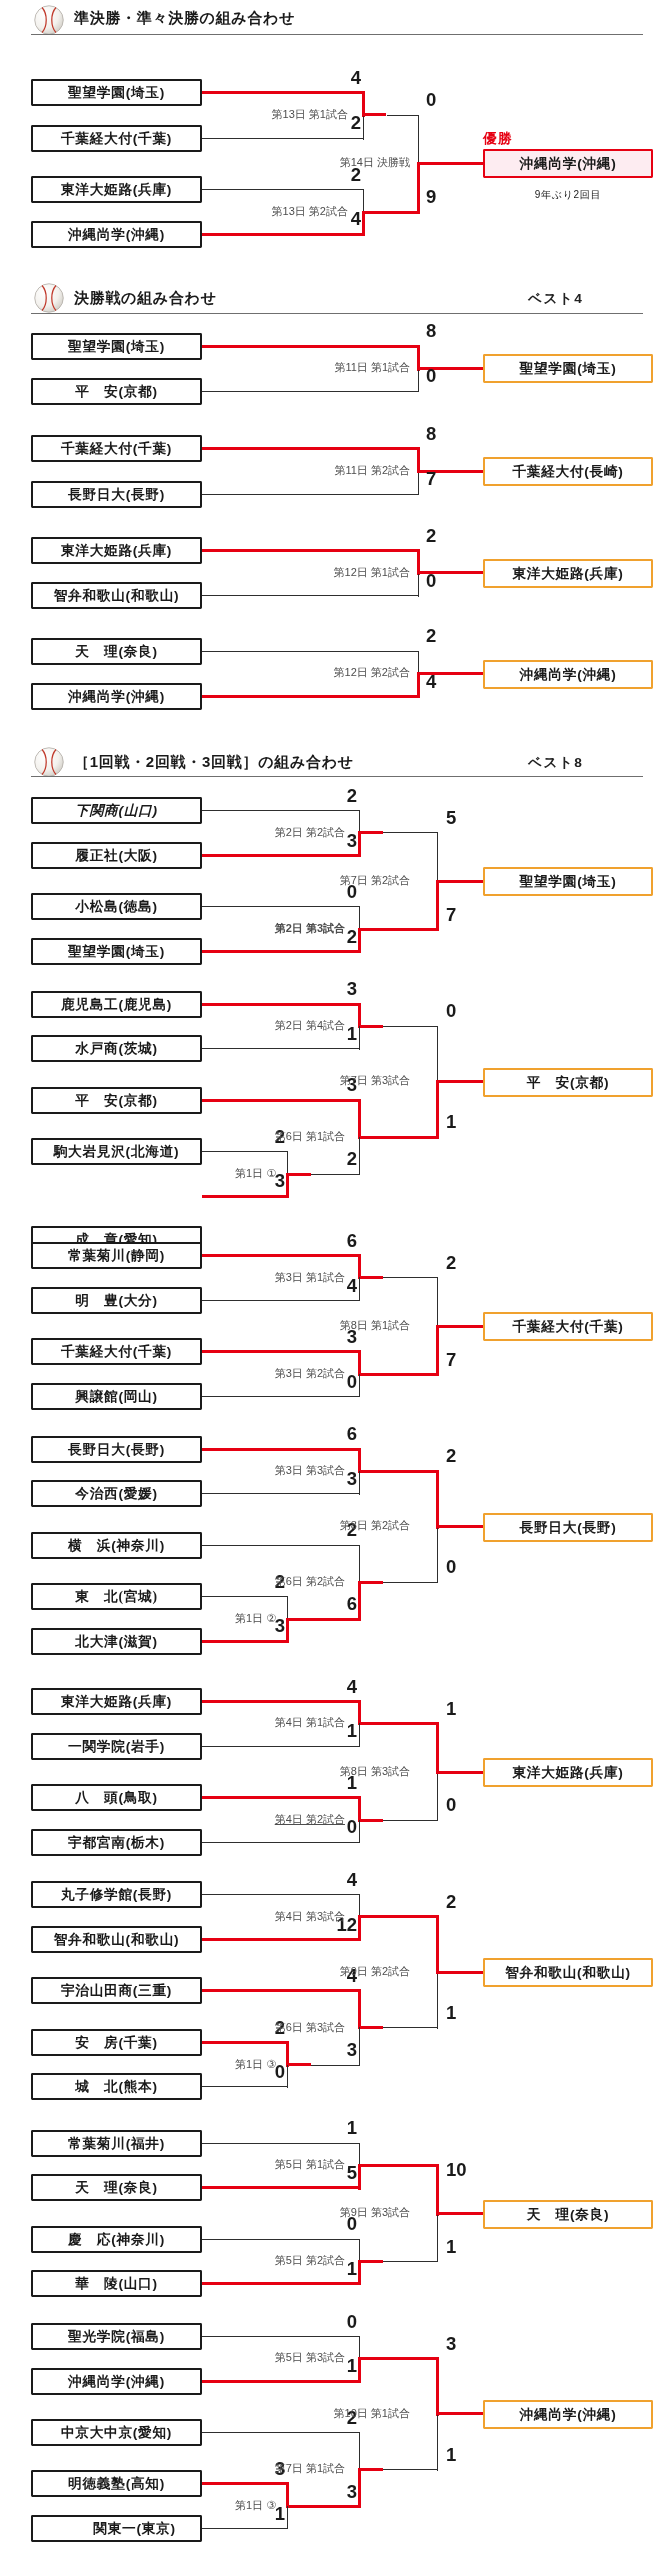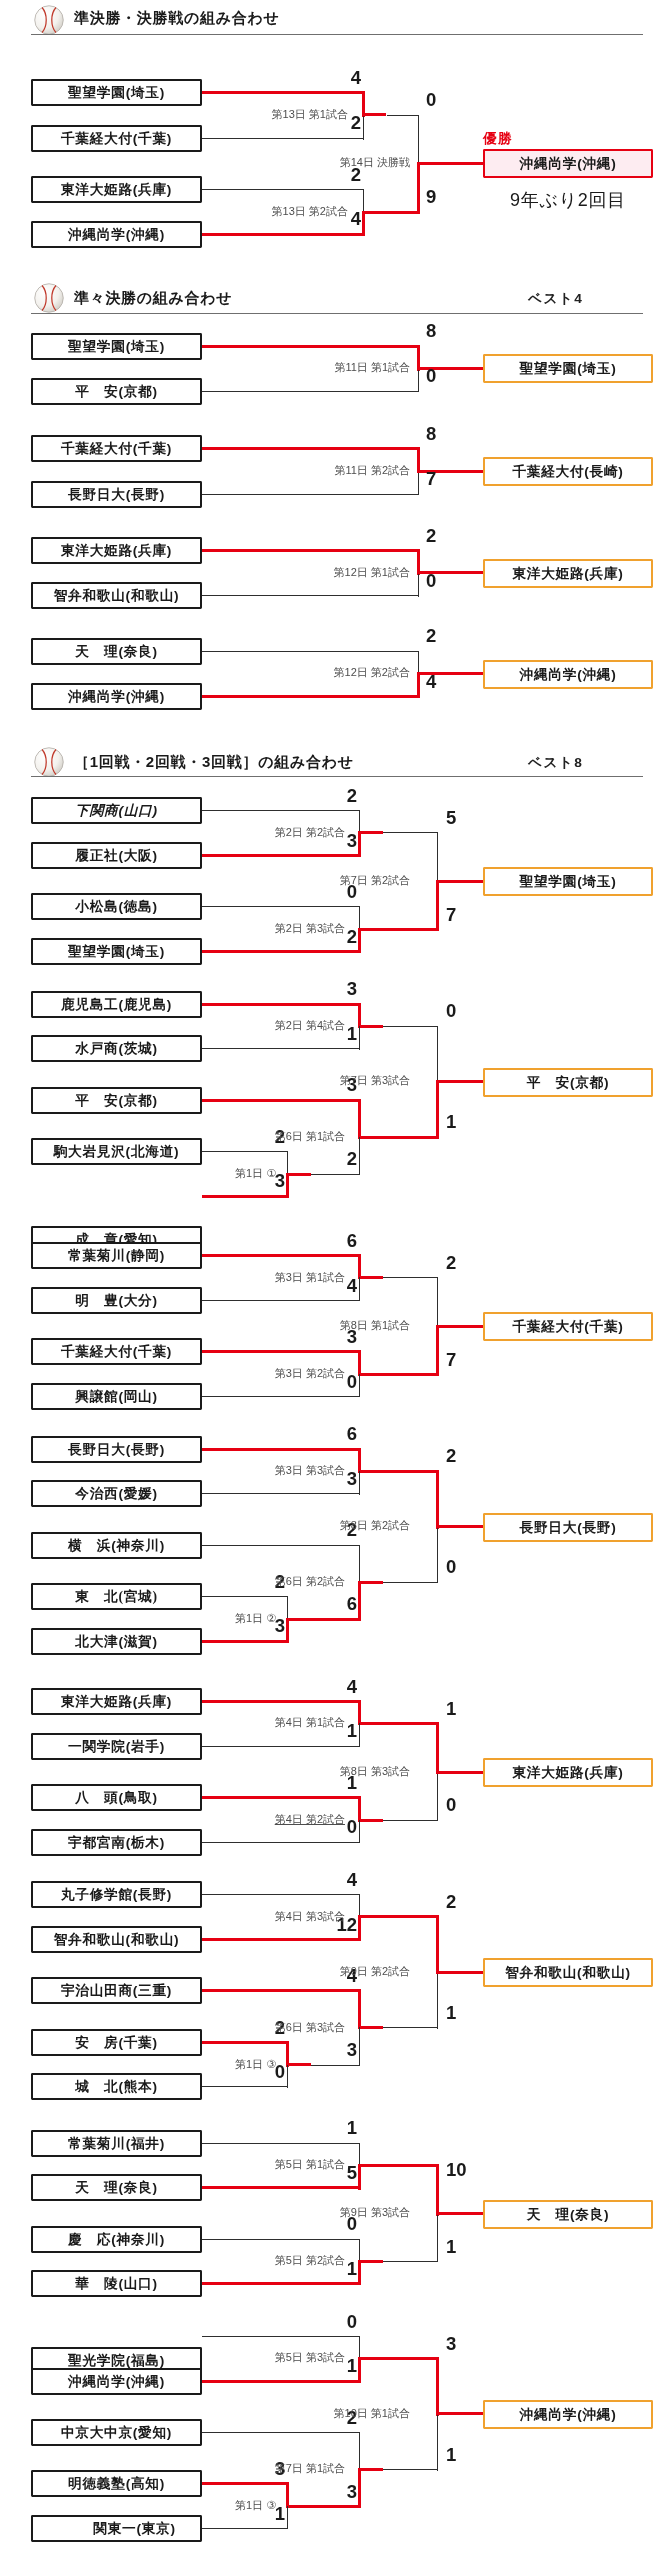--- a/index.html
+++ b/index.html
@@ -16,55 +16,55 @@
   .wbox{position:absolute;left:483px;width:170px;height:29px;border:2.1px solid #f0a12e;border-radius:1.4px;
         background:#fff;display:flex;align-items:center;justify-content:center;
         font-size:13.7px;font-weight:700;color:#1a1a1a;letter-spacing:0.7px;white-space:nowrap;box-sizing:border-box;}
   .cbox{position:absolute;left:483px;width:170px;height:29px;border:2.1px solid #e60012;border-radius:1.4px;
         background:#fdecf1;display:flex;align-items:center;justify-content:center;
         font-size:13.7px;font-weight:700;color:#1a1a1a;letter-spacing:0.7px;white-space:nowrap;box-sizing:border-box;}
   .score{position:absolute;font-size:18.5px;font-weight:700;color:#1a1a1a;height:22px;line-height:22px;white-space:nowrap;}
   .mlabel{position:absolute;font-size:11px;font-weight:500;color:#4d4d4d;height:13.7px;line-height:13.7px;
           text-align:right;white-space:nowrap;}
   .tag{position:absolute;font-size:13.7px;font-weight:700;color:#e60012;letter-spacing:1.4px;}
-  .note{position:absolute;font-size:18px;font-weight:500;color:#1a1a1a;text-align:center;letter-spacing:0.7px;}
+  .note{position:absolute;font-size:10px;font-weight:500;color:#1a1a1a;text-align:center;letter-spacing:0.7px;}
 </style>
 </head>
 <body>
 
 <div id="stage">
 
   <div class="abs" id="icon1" style="left:33px;top:4.1px;"><svg width="32" height="32" viewBox="0 0 46 46">
         <defs>
           <radialGradient id="bg0" cx="35%" cy="30%" r="75%">
             <stop offset="0%" stop-color="#ffffff"></stop>
             <stop offset="65%" stop-color="#f3f1ed"></stop>
             <stop offset="100%" stop-color="#d3d0c9"></stop>
           </radialGradient>
         </defs>
         <circle cx="23" cy="23" r="20.5" fill="url(#bg0)" stroke="#b3afa8" stroke-width="1.2"></circle>
         <path d="M13 5 C21 14 21 32 13 41" fill="none" stroke="#c0392b" stroke-width="1.8"></path>
         <path d="M33 5 C25 14 25 32 33 41" fill="none" stroke="#c0392b" stroke-width="1.8"></path>
       </svg></div>
-  <div class="sec-title" style="left:74px;top:9px;">準決勝・決勝戦の組み合わせ</div>
+  <div class="sec-title" style="left:74px;top:9px;">準決勝・準々決勝の組み合わせ</div>
   <div class="rule" style="left:31px;top:34px;width:612px;"></div>
 
   <div class="abs" id="icon2" style="left:33px;top:282px;"><svg width="32" height="32" viewBox="0 0 46 46">
         <defs>
           <radialGradient id="bg1" cx="35%" cy="30%" r="75%">
             <stop offset="0%" stop-color="#ffffff"></stop>
             <stop offset="65%" stop-color="#f3f1ed"></stop>
             <stop offset="100%" stop-color="#d3d0c9"></stop>
           </radialGradient>
         </defs>
         <circle cx="23" cy="23" r="20.5" fill="url(#bg1)" stroke="#b3afa8" stroke-width="1.2"></circle>
         <path d="M13 5 C21 14 21 32 13 41" fill="none" stroke="#c0392b" stroke-width="1.8"></path>
         <path d="M33 5 C25 14 25 32 33 41" fill="none" stroke="#c0392b" stroke-width="1.8"></path>
       </svg></div>
-  <div class="sec-title" style="left:74px;top:289px;">準々決勝の組み合わせ</div>
+  <div class="sec-title" style="left:74px;top:289px;">決勝戦の組み合わせ</div>
   <div class="sec-right" style="left:528px;top:290px;">ベスト4</div>
   <div class="rule" style="left:31px;top:313px;width:612px;"></div>
 
   <div class="abs" id="icon3" style="left:33px;top:746px;"><svg width="32" height="32" viewBox="0 0 46 46">
         <defs>
           <radialGradient id="bg2" cx="35%" cy="30%" r="75%">
             <stop offset="0%" stop-color="#ffffff"></stop>
             <stop offset="65%" stop-color="#f3f1ed"></stop>
             <stop offset="100%" stop-color="#d3d0c9"></stop>
           </radialGradient>
@@ -168,21 +168,21 @@
     <div class="tbox" style="top: 842px;">履正社(大阪)</div>
     <div class="tbox" style="top: 893px;">小松島(徳島)</div>
     <div class="tbox" style="top: 938px;">聖望学園(埼玉)</div>
     <div class="score" style="left: 309px; top: 785px; width: 48px; text-align: right;">2</div>
     <div class="score" style="left: 309px; top: 830px; width: 48px; text-align: right;">3</div>
     <div class="score" style="left: 309px; top: 881px; width: 48px; text-align: right;">0</div>
     <div class="score" style="left: 309px; top: 926px; width: 48px; text-align: right;">2</div>
     <div class="score" style="left: 446px; top: 807px; width: 48px;">5</div>
     <div class="score" style="left: 446px; top: 904px; width: 48px;">7</div>
     <div class="mlabel" style="left: 208px; top: 826px; width: 137px;">第2日 第2試合</div>
-    <div class="mlabel" style="left: 208px; top: 922px; width: 137px;">第2日 第3試合</div>
+    <div class="mlabel" style="left: 208px; top: 922px; width: 137px; font-weight: bold;">第2日 第3試合</div>
     <div class="mlabel" style="left: 273px; top: 874px; width: 137px;">第7日 第2試合</div>
     <div class="wbox" style="top: 867px;">聖望学園(埼玉)</div>
     <div style="position: absolute; left: 202px; top: 1003px; width: 158px; height: 3.4px; background: rgb(230, 0, 18);"></div>
     <div style="position: absolute; left: 202px; top: 1048px; width: 158px; height: 1.4px; background: rgb(46, 46, 46);"></div>
     <div style="position: absolute; left: 358px; top: 1003px; width: 3.4px; height: 25px; background: rgb(230, 0, 18);"></div>
     <div style="position: absolute; left: 359px; top: 1026px; width: 1.4px; height: 24px; background: rgb(46, 46, 46);"></div>
     <div style="position: absolute; left: 360px; top: 1025px; width: 23px; height: 3.4px; background: rgb(230, 0, 18);"></div>
     <div style="position: absolute; left: 383px; top: 1026px; width: 54px; height: 1.4px; background: rgb(46, 46, 46);"></div>
     <div style="position: absolute; left: 202px; top: 1099px; width: 158px; height: 3.4px; background: rgb(230, 0, 18);"></div>
     <div style="position: absolute; left: 202px; top: 1151px; width: 86px; height: 1.4px; background: rgb(46, 46, 46);"></div>
@@ -383,21 +383,21 @@
     <div style="position: absolute; left: 286px; top: 2482px; width: 3.4px; height: 26px; background: rgb(230, 0, 18);"></div>
     <div style="position: absolute; left: 287px; top: 2506px; width: 1.4px; height: 23px; background: rgb(46, 46, 46);"></div>
     <div style="position: absolute; left: 288px; top: 2505px; width: 72px; height: 3.4px; background: rgb(230, 0, 18);"></div>
     <div style="position: absolute; left: 359px; top: 2432px; width: 1.4px; height: 38px; background: rgb(46, 46, 46);"></div>
     <div style="position: absolute; left: 358px; top: 2468px; width: 3.4px; height: 40px; background: rgb(230, 0, 18);"></div>
     <div style="position: absolute; left: 360px; top: 2468px; width: 23px; height: 3.4px; background: rgb(230, 0, 18);"></div>
     <div style="position: absolute; left: 383px; top: 2469px; width: 54px; height: 1.4px; background: rgb(46, 46, 46);"></div>
     <div style="position: absolute; left: 436px; top: 2357px; width: 3.4px; height: 59px; background: rgb(230, 0, 18);"></div>
     <div style="position: absolute; left: 437px; top: 2414px; width: 1.4px; height: 57px; background: rgb(46, 46, 46);"></div>
     <div style="position: absolute; left: 437px; top: 2412px; width: 46px; height: 3.4px; background: rgb(230, 0, 18);"></div>
-    <div class="tbox" style="top: 2323px; margin-top: 24px;">聖光学院(福島)</div>
+    <div class="tbox" style="top: 2323px;">聖光学院(福島)</div>
     <div class="tbox" style="top: 2368px;">沖縄尚学(沖縄)</div>
     <div class="tbox" style="top: 2419px;">中京大中京(愛知)</div>
     <div class="tbox" style="top: 2470px;">明徳義塾(高知)</div>
     <div class="tbox" style="top: 2515px; padding-left: 36px;">関東一(東京)</div>
     <div class="score" style="left: 309px; top: 2311px; width: 48px; text-align: right;">0</div>
     <div class="score" style="left: 309px; top: 2355px; width: 48px; text-align: right;">1</div>
     <div class="score" style="left: 237px; top: 2458px; width: 48px; text-align: right;">3</div>
     <div class="score" style="left: 237px; top: 2503px; width: 48px; text-align: right;">1</div>
     <div class="score" style="left: 309px; top: 2407px; width: 48px; text-align: right;">2</div>
     <div class="score" style="left: 309px; top: 2481px; width: 48px; text-align: right;">3</div>

